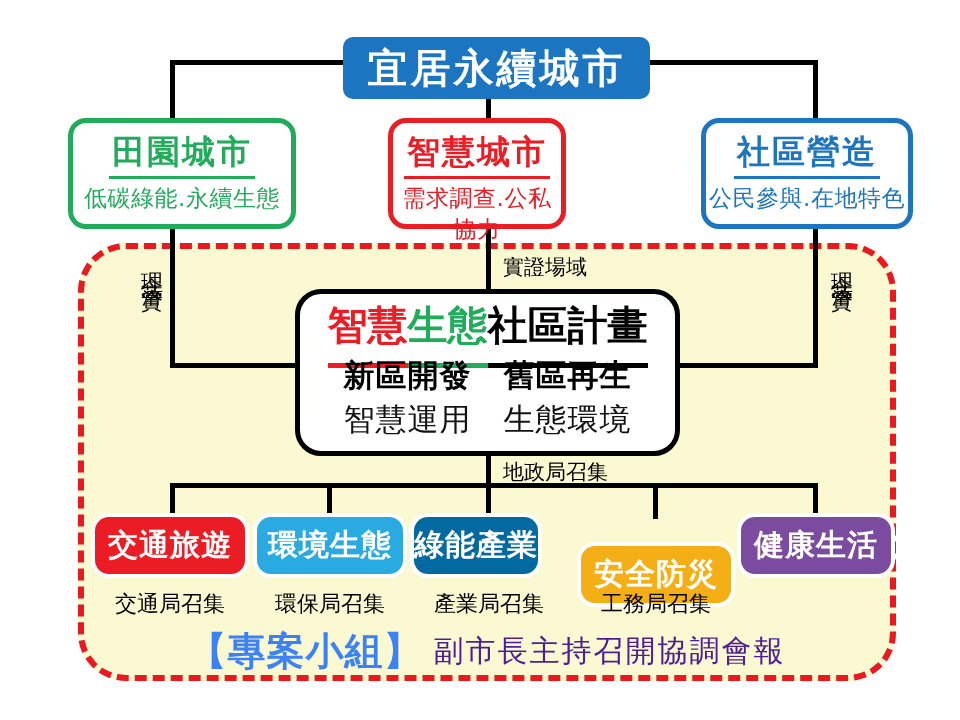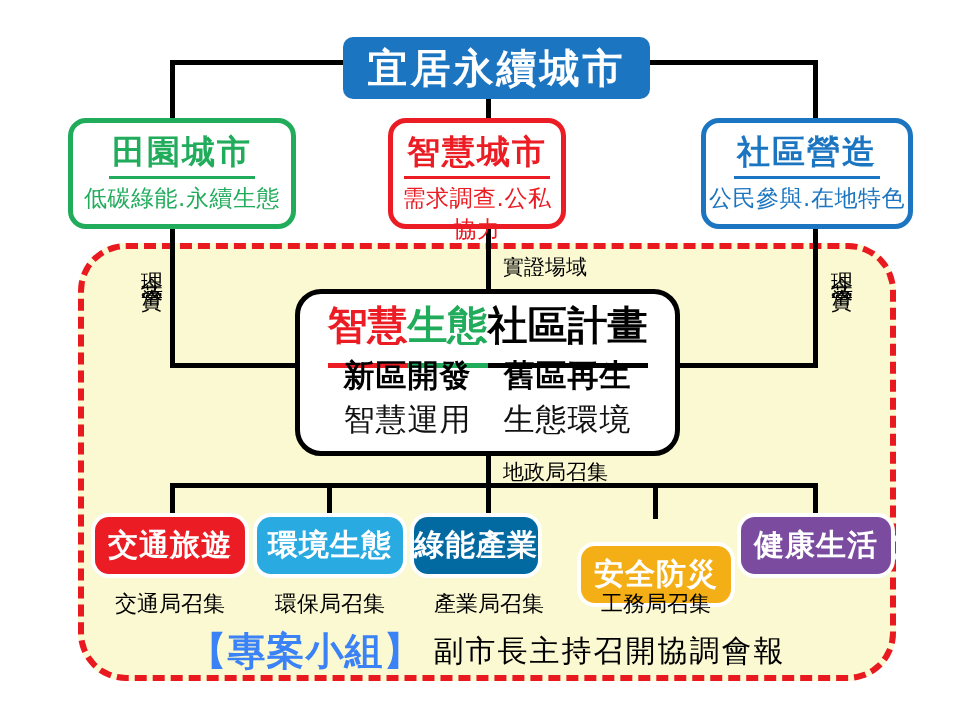--- a/index.html
+++ b/index.html
@@ -48,21 +48,21 @@
   .team{
     position:absolute;top:517px;height:57px;border-radius:14px;
     display:flex;align-items:center;justify-content:center;
     color:#fff;font-size:30px;font-weight:bold;letter-spacing:1px;
     box-shadow:0 0 0 4px #ffffff;
   }
   .caption{position:absolute;top:589px;font-size:22px;text-align:center;color:#000;}
   
   .footer{position:absolute;left:78px;width:818px;top:626px;text-align:center;white-space:nowrap;}
   .footer-bracket{display:inline-block;vertical-align:middle;font-size:38px;font-weight:bold;letter-spacing:1px;}
-  .footer-text{display:inline-block;vertical-align:middle;font-size:30px;color:#000000;margin-left:6px;letter-spacing:2px;}
+  .footer-text{display:inline-block;vertical-align:middle;font-size:30px;color:#4c1d95;margin-left:6px;letter-spacing:2px;}
 </style>
 </head>
 <body>
 
 <div class="canvas">
 
   <div class="panel" style="background: rgb(251, 249, 209); border-color: rgb(232, 25, 31);"></div>
 
   <div class="line" style="left:170px;top:60px;width:176px;height:5px;"></div>
   <div class="line" style="left:170px;top:60px;width:5px;height:58px;"></div>

